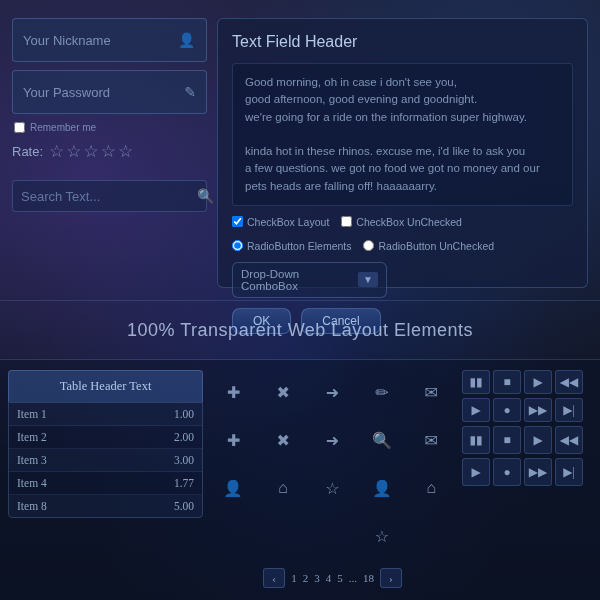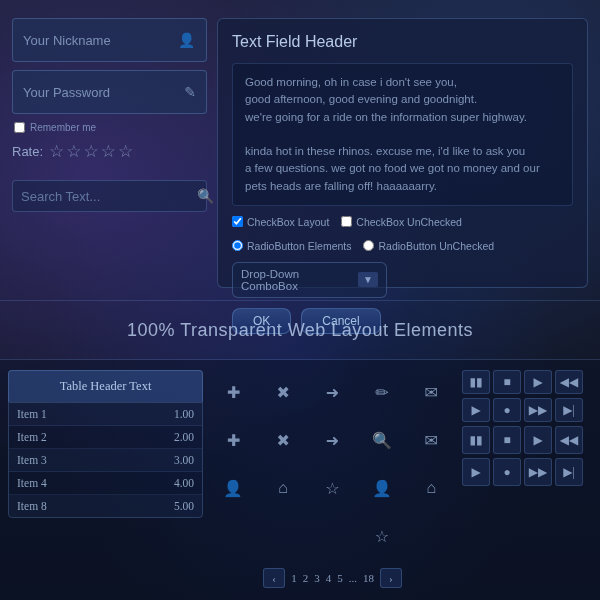--- a/index.html
+++ b/index.html
@@ -519,21 +519,21 @@
         <div class="table-row">
           <span>Item 2</span>
           <span>2.00</span>
         </div>
         <div class="table-row">
           <span>Item 3</span>
           <span>3.00</span>
         </div>
         <div class="table-row">
           <span>Item 4</span>
-          <span>4.00</span>
+          <span>1.77</span>
         </div>
         <div class="table-row">
           <span>Item 8</span>
           <span>5.00</span>
         </div>
       </div>
     </div>
 
     <div class="icons-panel">
       <div class="icon-grid">

